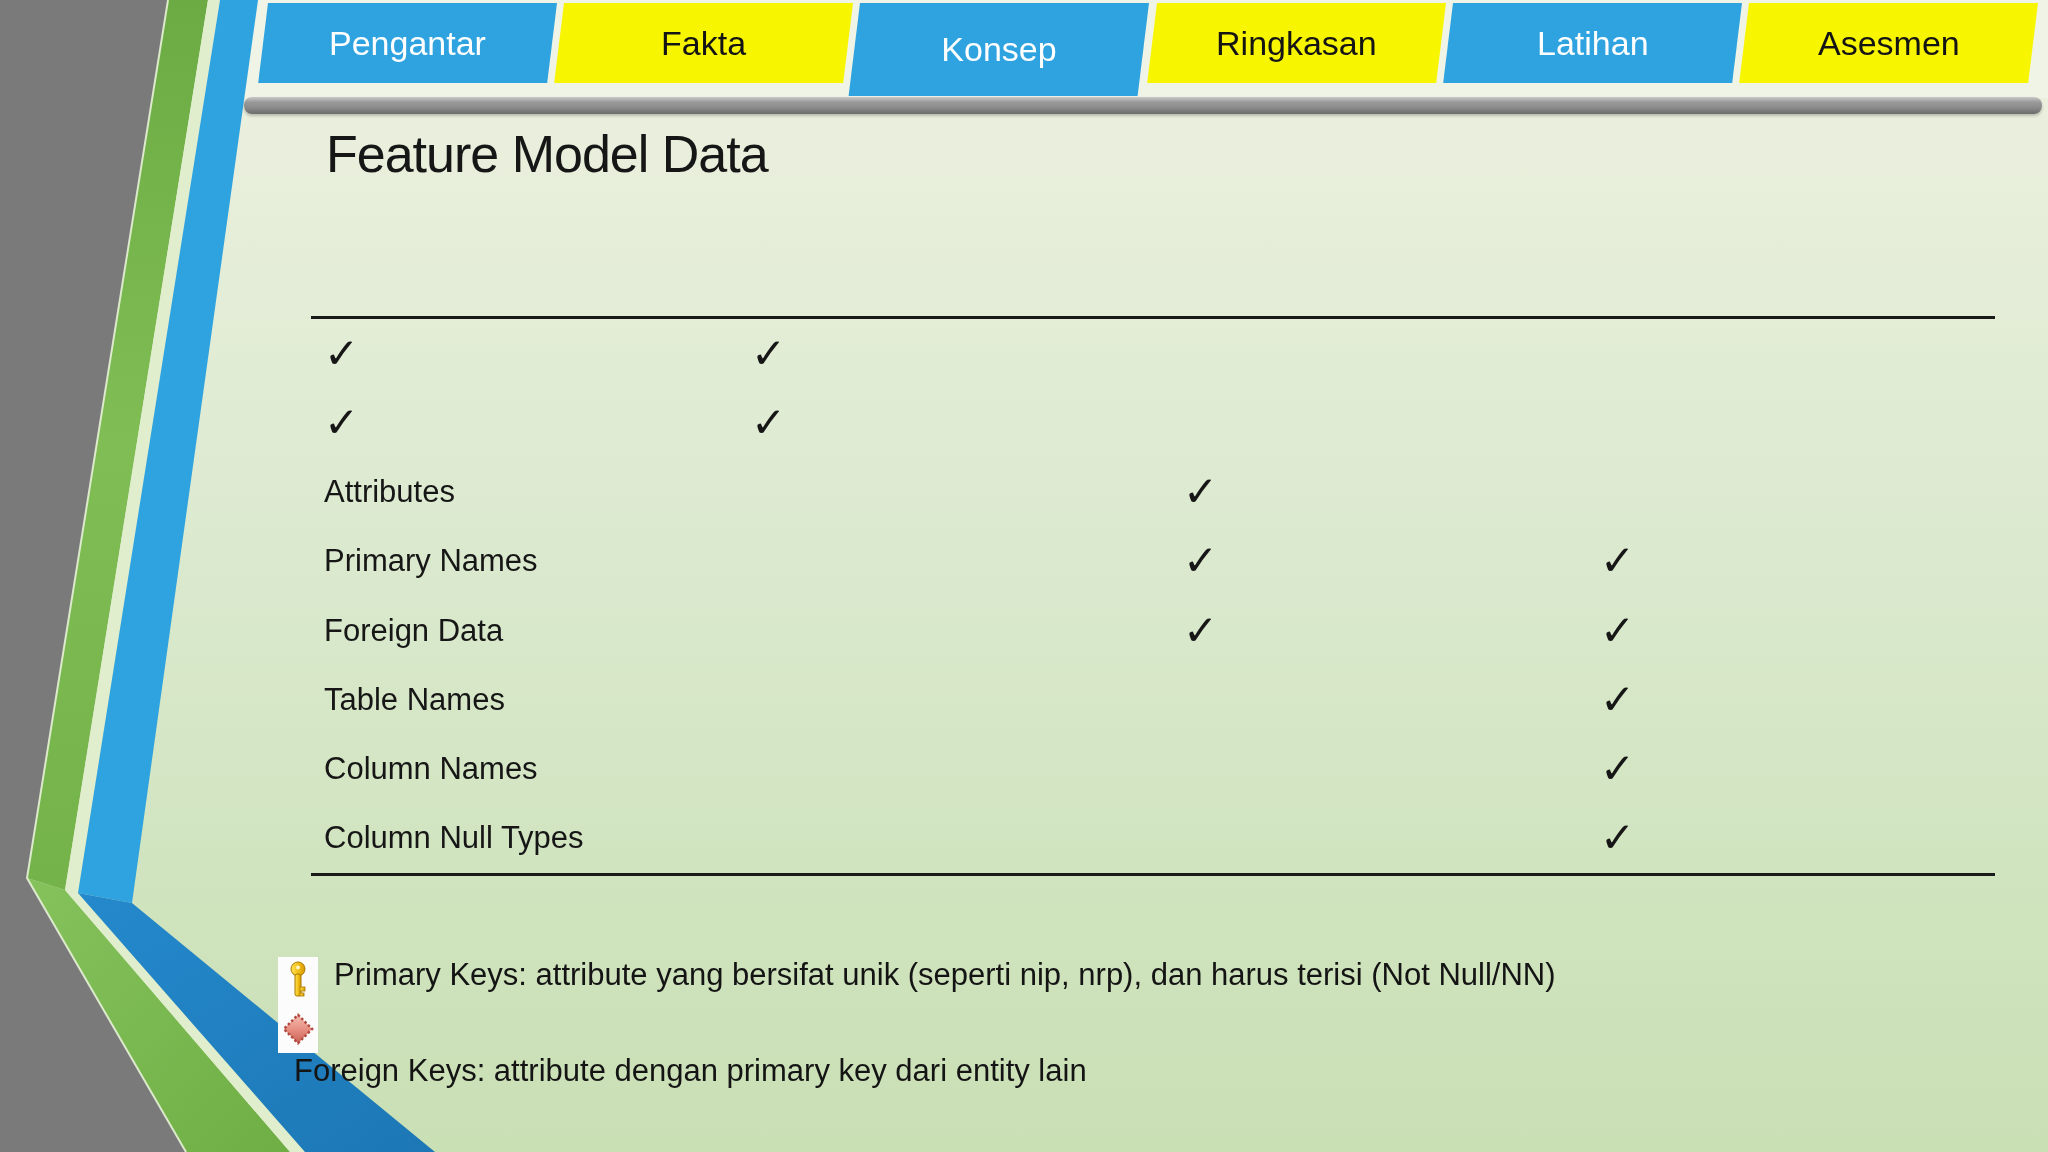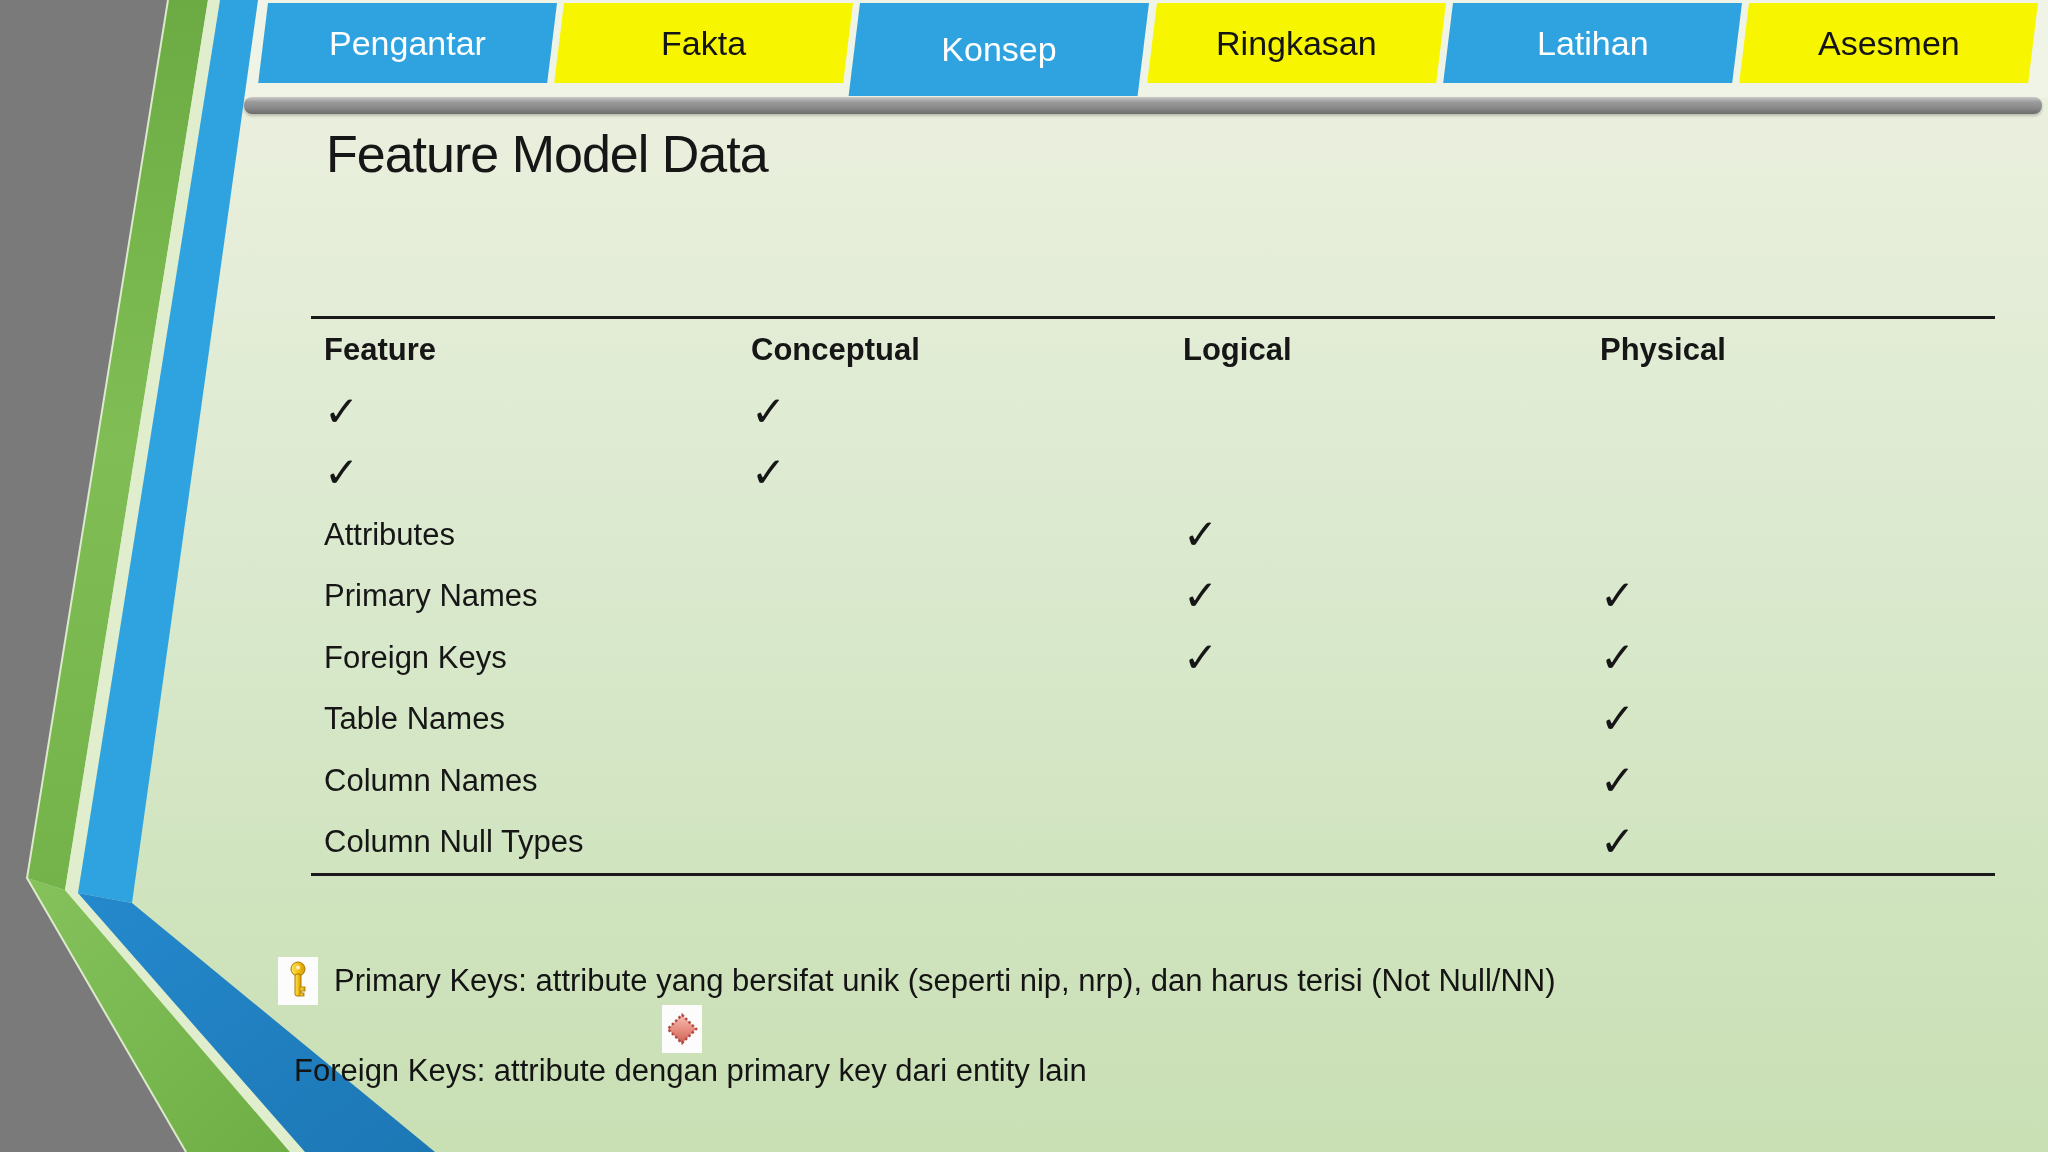--- a/index.html
+++ b/index.html
@@ -36,21 +36,21 @@
     position:absolute;left:311px;top:316px;width:1684px;height:554px;z-index:25;
     border-top:3px solid #1a1a1a;border-bottom:3px solid #1a1a1a;
     display:flex;flex-direction:column;color:#161616;
   }
   .trow{display:grid;grid-template-columns:427px 432px 417px 1fr;align-items:center;}
   .thead{height:62px;font-weight:bold;font-size:31px;}
   .tr{flex:1;font-size:31px;}
   .cell{padding-left:13px;white-space:nowrap;}
   .check{font-family:"DejaVu Sans",sans-serif;font-size:42px;line-height:1;font-weight:300;}
 
-  .note{position:absolute;left:278px;height:48px;display:flex;align-items:center;z-index:25;}
+  .note{position:absolute;left:278px;height:48px;display:flex;z-index:25;}
   .n1{top:957px;}
   .n2{top:1005px;flex-direction:column;}
   .icon-box{width:40px;height:48px;background:#fcfcfc;display:flex;align-items:center;justify-content:center;flex:0 0 auto;}
   .note-text{margin-left:16px;font-size:31px;color:#141414;white-space:nowrap;}
 </style>
 </head>
 <body>
 
 <div class="slide">
 
@@ -100,26 +100,20 @@
       <span class="lbl">Latihan</span>
     </div>
     <div class="tab yellow t6">
       <span class="lbl">Asesmen</span>
     </div>
   </div>
 
   <div class="title">Feature Model Data</div>
 
   <div class="ftable">
-    <div class="trow thead">
-      <div class="cell">Feature</div>
-      <div class="cell">Conceptual</div>
-      <div class="cell">Logical</div>
-      <div class="cell">Physical</div>
-    </div>
 
     <div class="trow tr">
       <div class="cell check">✓</div>
       <div class="cell check">✓</div>
       <div class="cell check"></div>
     </div>
     <div class="trow tr">
       <div class="cell check">✓</div>
       <div class="cell check">✓</div>
       <div class="cell check"></div>
@@ -130,21 +124,21 @@
       <div class="cell check">✓</div>
       <div class="cell check"></div>
     </div>
     <div class="trow tr">
       <div class="cell">Primary Names</div>
       <div class="cell check"></div>
       <div class="cell check">✓</div>
       <div class="cell check">✓</div>
     </div>
     <div class="trow tr">
-      <div class="cell">Foreign Keys</div>
+      <div class="cell">Foreign Data</div>
       <div class="cell check"></div>
       <div class="cell check">✓</div>
       <div class="cell check">✓</div>
     </div>
     <div class="trow tr">
       <div class="cell">Table Names</div>
       <div class="cell check"></div>
       <div class="cell check"></div>
       <div class="cell check">✓</div>
     </div>

